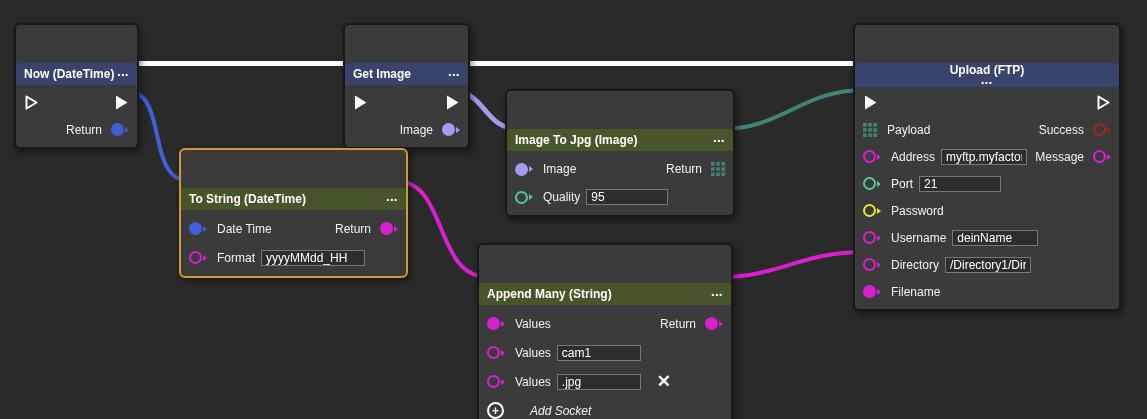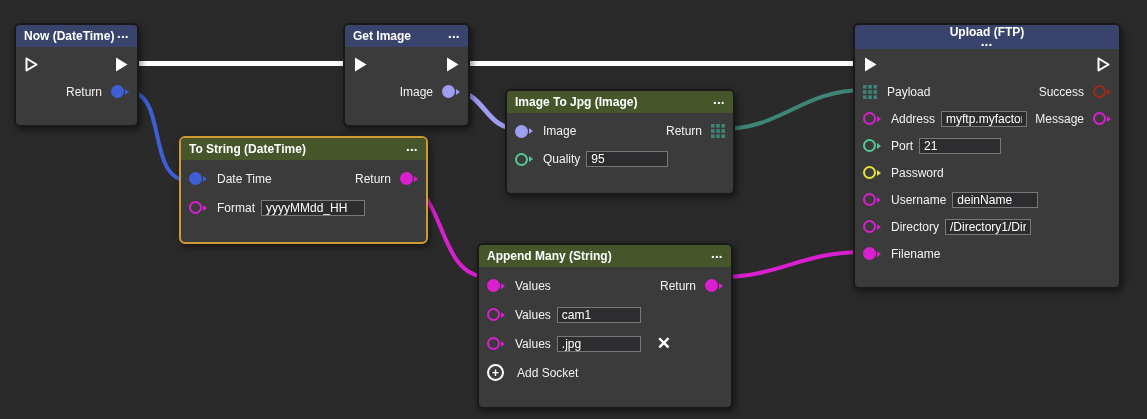--- a/index.html
+++ b/index.html
@@ -18,25 +18,25 @@
   .wire-datetime{stroke:var(--datetime);stroke-width:4;}
   .wire-image{stroke:var(--image);stroke-width:5;}
   .wire-bytes{stroke:var(--bytes);stroke-width:4;}
   .wire-string{stroke:var(--string);stroke-width:4;}
 
   .node{position:absolute;z-index:2;background:var(--node-body);
     border:2px solid var(--node-border);border-radius:6px;
     box-shadow:2px 3px 7px rgba(0,0,0,.5);color:#f2f2f2;}
   .node.selected{border-color:var(--selection);z-index:3;}
   .node-header{height:22px;display:flex;align-items:center;justify-content:space-between;
-    padding:0 8px;border-radius:4px 4px 0 0;font-size:12px;font-weight:bold;color:#fff;}
+    padding:0 8px;border-radius:4px 4px 0 0;font-size:12px;font-weight:bold;color:#fff;margin-top:38px;}
   .hdr-blue{background:var(--header-blue);}
   .hdr-green{background:var(--header-green);}
   .menu-dots{font-size:8px;letter-spacing:1px;font-weight:bold;cursor:pointer;}
-  .node-body{display:flex;flex-direction:column;padding:4px 0 20px 0;border-radius:25px;}
+  .node-body{display:flex;flex-direction:column;padding:4px 0 4px 0;border-radius:25px;}
   .row{display:flex;align-items:center;padding:0 8px;font-size:12px;}
   .row .spacer{flex:1;}
   .rh27 .row{height:27px;}
   .rh28 .row{height:28px;}
   .rh29 .row{height:29px;}
   .lbl{margin:0 6px;white-space:nowrap;}
   .lbl.in{margin-left:10px;}
   .lbl.out{margin-right:9px;}
 
   
@@ -50,21 +50,21 @@
 
   .field{height:16px;background:#2d2d2f;border:1px solid #77787a;color:#fff;
     font-family:"Liberation Sans",sans-serif;font-size:12px;padding:0 4px;}
   .w82{width:82px;} .w84{width:84px;} .w86{width:86px;} .w104{width:104px;} .w80{width:80px;}
 
   .x-btn{font-size:17px;font-weight:bold;color:#fff;margin-left:16px;cursor:pointer;line-height:1;}
   .add-socket{display:flex;align-items:center;cursor:pointer;}
   .plus-circle{width:17px;height:17px;border:2px solid #fff;border-radius:50%;
     display:inline-flex;align-items:center;justify-content:center;
     font-size:12px;font-weight:bold;color:#fff;line-height:1;}
-  .add-lbl{margin-left:13px;font-size:12px;}
+  .add-lbl{margin-left:26px;font-size:12px;font-style:italic;}
   .exec-svg{display:block;}
 </style>
 </head>
 <body>
 
 <div class="canvas">
 
   <svg class="wires" width="1147" height="419">
     <path class="wire-exec" d="M130,63.5 L352,63.5"></path>
     <path class="wire-exec" d="M458,63.5 L866,63.5"></path>
@@ -155,21 +155,21 @@
         <span class="port hollow c-number">
             <span class="dot"></span>
             <span class="tip"></span>
           </span>
         <span class="lbl in">Quality</span>
         <input class="field w82" value="95" style="">
       </div>
     </div>
   </div>
 
-  <div class="node rh29 selected" style="left:179px;top:136px;width:249px;">
+  <div class="node rh29 selected" style="left:179px;top:148px;width:229px;">
     <div class="node-header hdr-green">
       <span>To String (DateTime)</span>
       <span class="menu-dots">•••</span>
     </div>
     <div class="node-body">
       <div class="row">
         <span class="port filled c-datetime">
             <span class="dot"></span>
             <span class="tip"></span>
           </span>

